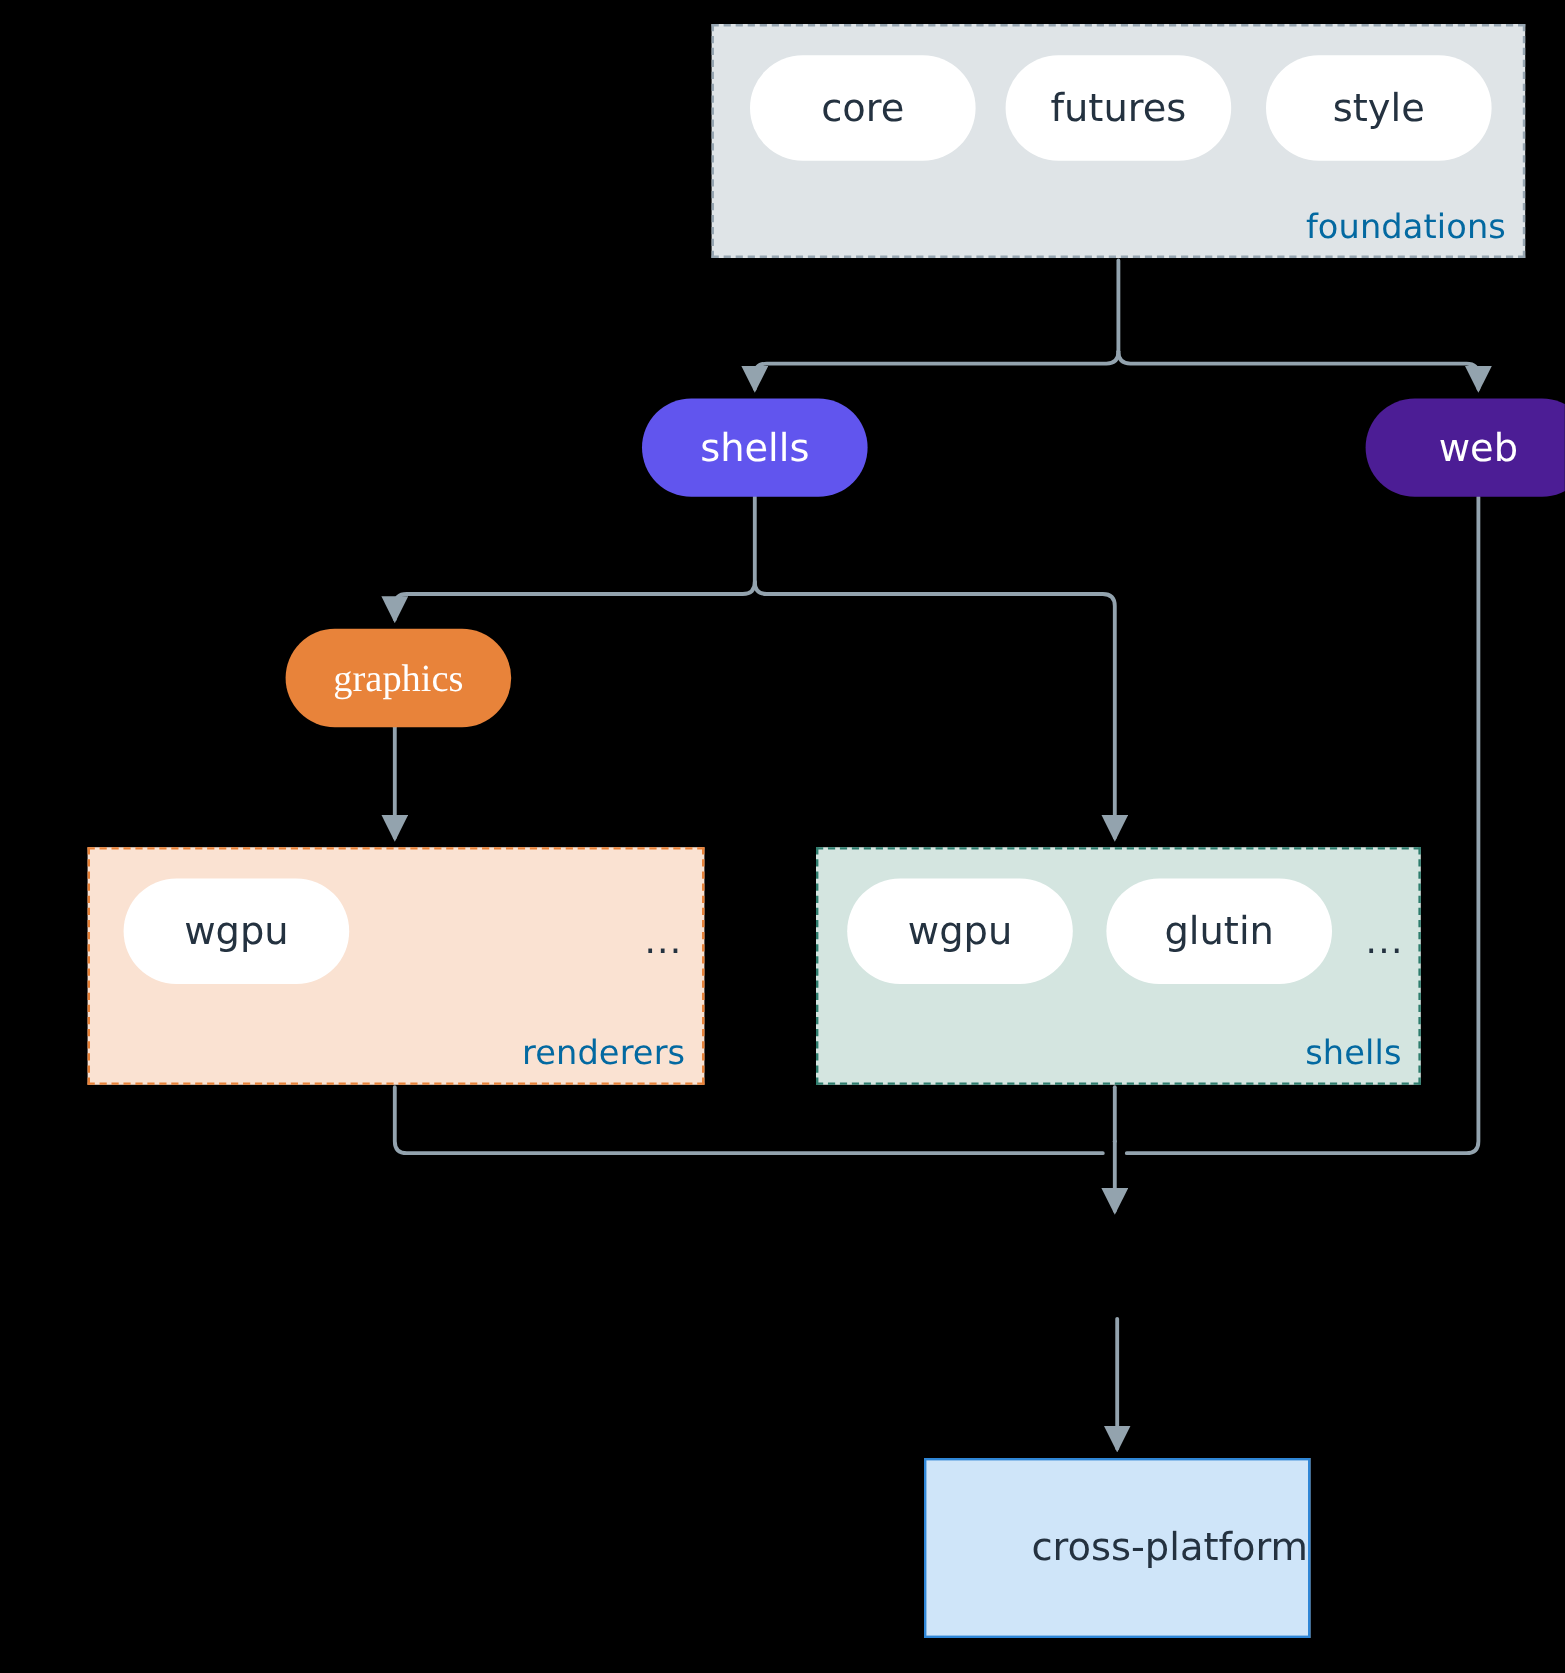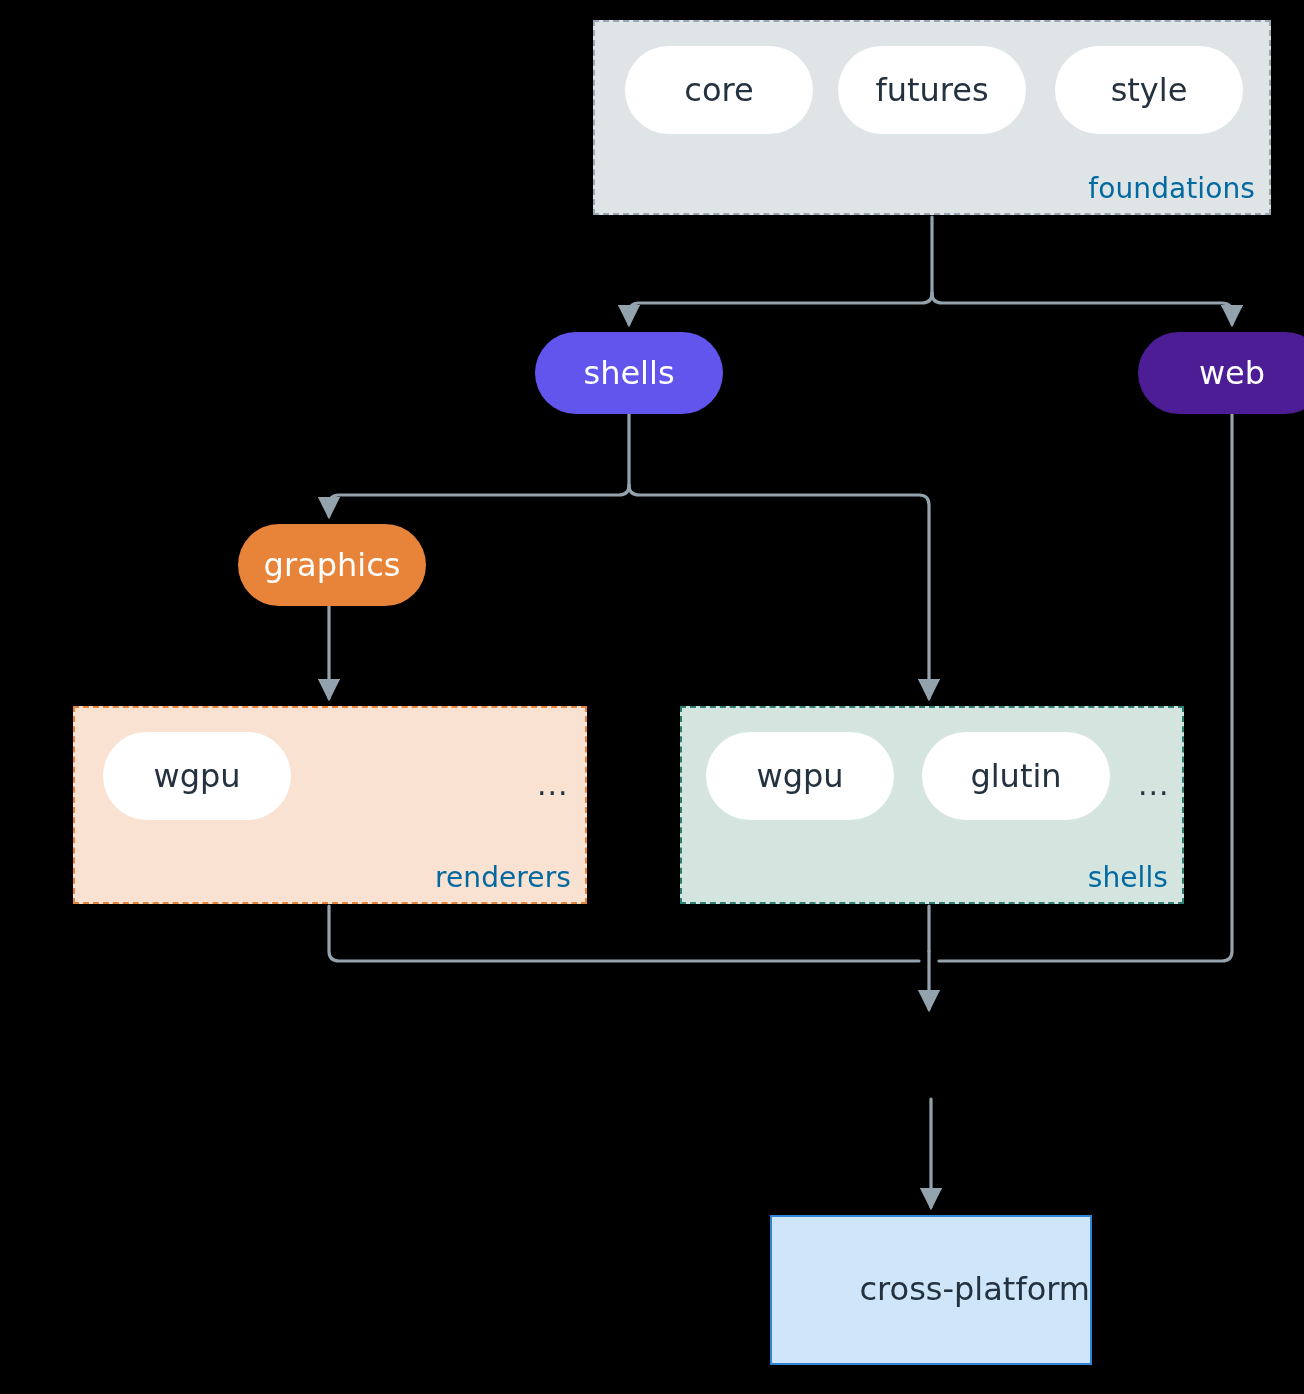--- a/index.html
+++ b/index.html
@@ -126,20 +126,21 @@
     background: #4c1d95;
     border-radius: 41px;
   }
   #node-graphics {
     left: 190px;
     top: 524px;
     width: 188px;
     height: 82px;
     background: #e8833a;
     border-radius: 41px;
+    font-family: Liberation Serif, serif;
   }
   #node-iced {
     left: 788px;
     top: 1017px;
     width: 188px;
     height: 82px;
     background: #2f86d6;
     border-radius: 41px;
   }
 

